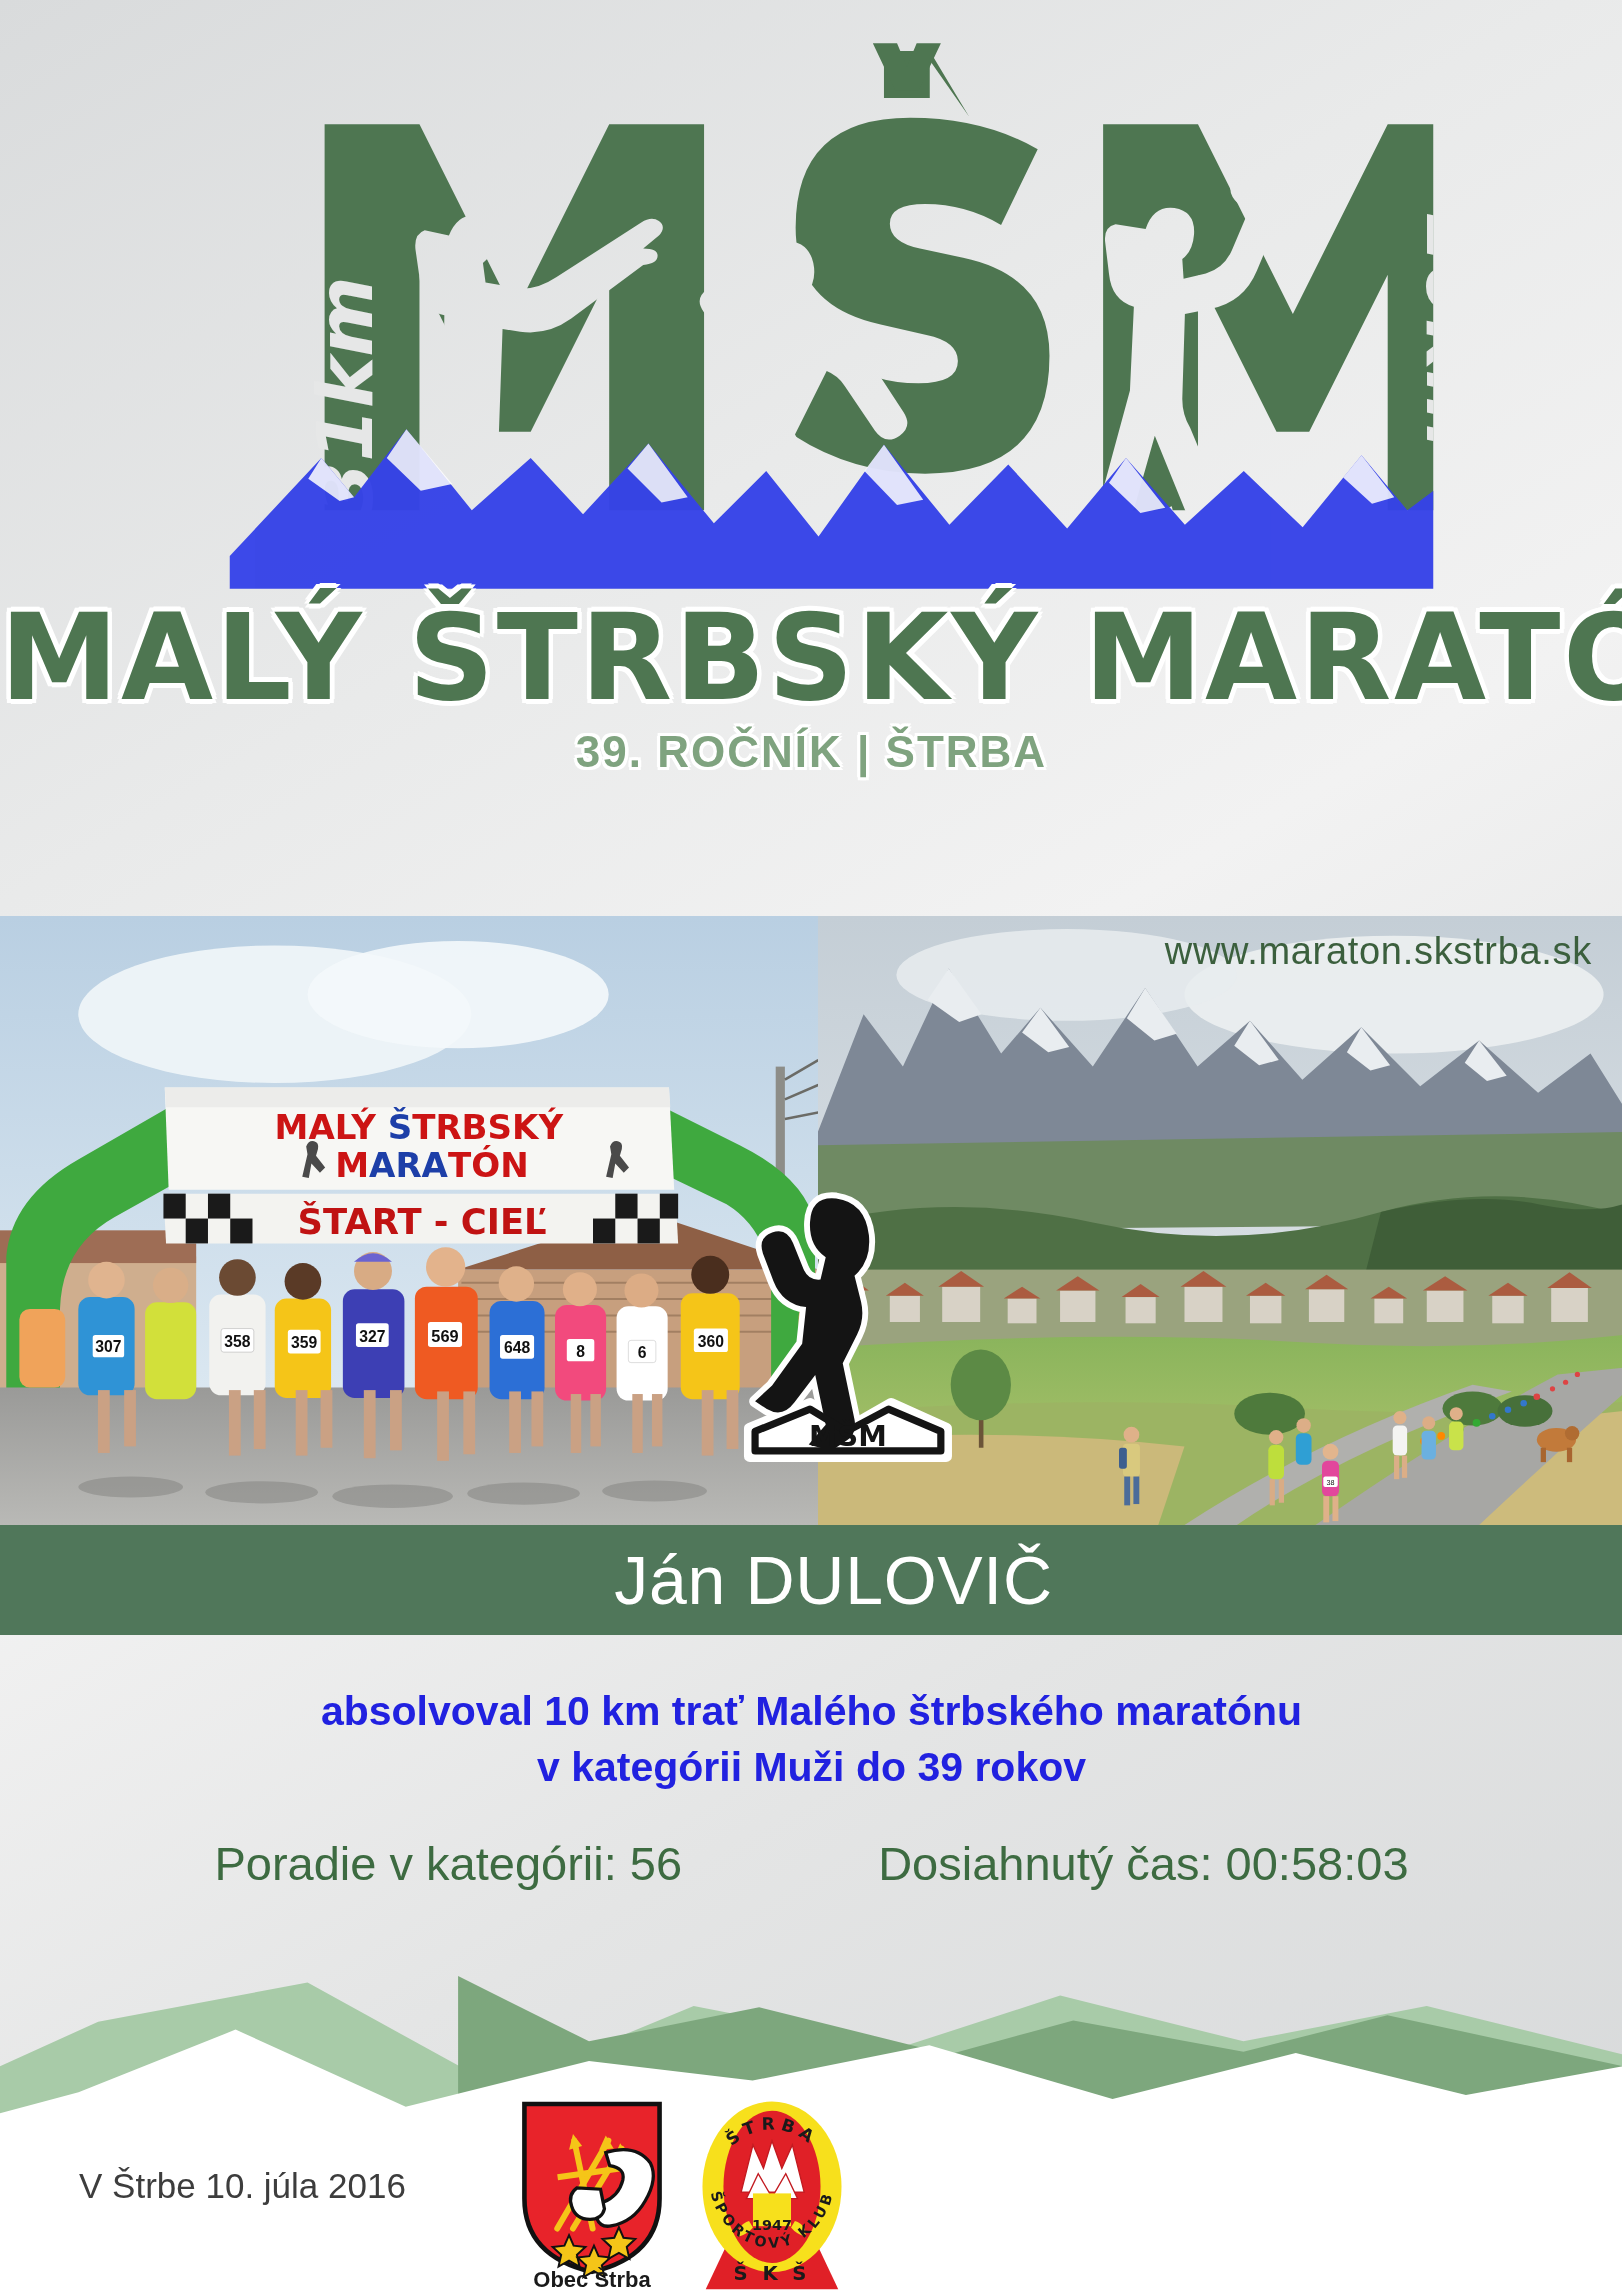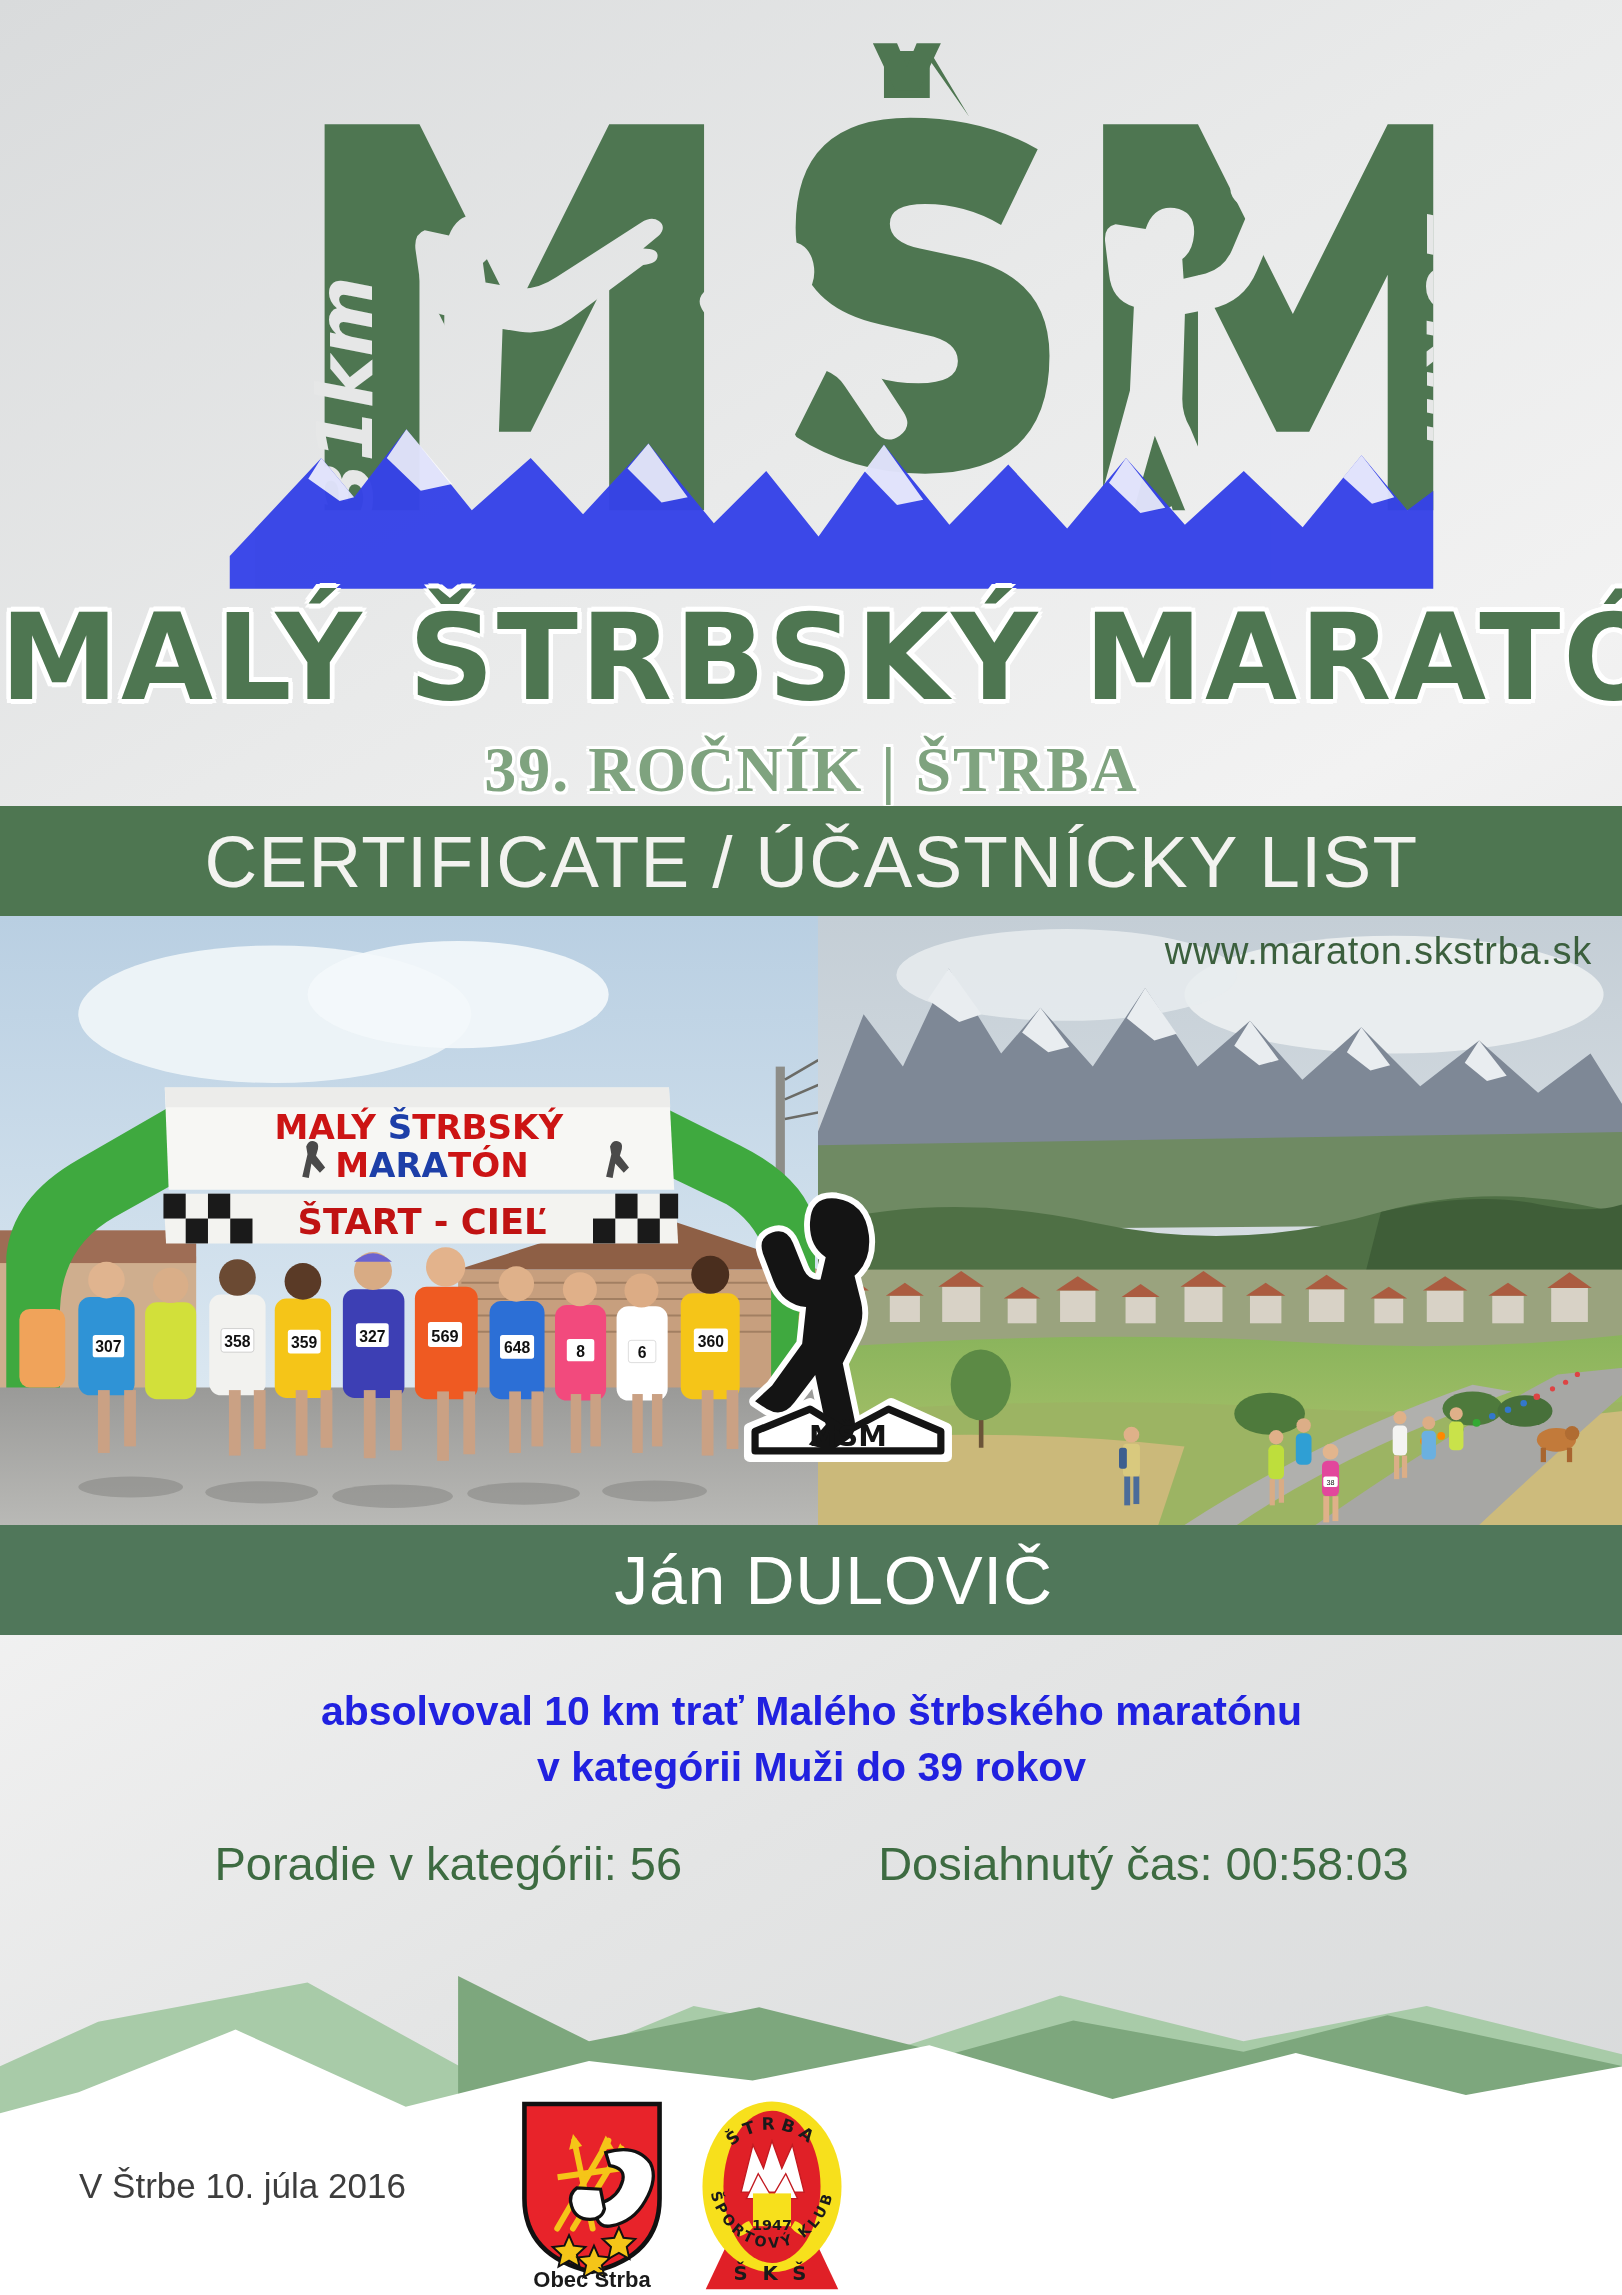--- a/index.html
+++ b/index.html
@@ -21,23 +21,23 @@
   .title-block{position:absolute;left:0;top:599px;width:1623px;text-align:center;}
   .maratitle{
     font-size:119px;font-weight:bold;color:#4e7651;letter-spacing:2.6px;
     font-family:"DejaVu Sans",sans-serif;
     line-height:1.0;
     text-shadow: -3.9px -3.9px 0 #fff, 3.9px -3.9px 0 #fff, -3.9px 3.9px 0 #fff, 3.9px 3.9px 0 #fff,
                  0 -4.6px 0 #fff, 0 4.6px 0 #fff, -4.6px 0 0 #fff, 4.6px 0 0 #fff;
     white-space:nowrap;
   }
   .subtitle{
-    margin-top:15px;
-    font-size:64px;font-weight:bold;color:#7fa37f;letter-spacing:2px;
-    font-family:Liberation Serif, serif;
+    margin-top:9px;
+    font-size:44px;font-weight:bold;color:#7fa37f;letter-spacing:2px;
+    font-family:Liberation Sans, sans-serif;
     text-shadow: -2.6px -2.6px 0 #fff, 2.6px -2.6px 0 #fff, -2.6px 2.6px 0 #fff, 2.6px 2.6px 0 #fff,
                  0 -3.3px 0 #fff, 0 3.3px 0 #fff, -3.3px 0 0 #fff, 3.3px 0 0 #fff;
     white-space:nowrap;
   }
 
   
   .cert-bar{position:absolute;left:0;top:806px;width:1623px;height:110px;
             background:#4e7651;display:flex;align-items:center;justify-content:center;}
   .cert-bar span{color:#f3f3f0;font-size:73px;font-weight:400;letter-spacing:1.3px;
                  font-family:"Liberation Sans",sans-serif;}
@@ -176,23 +176,20 @@
         </g>
       </svg>
     </div>
 
     <div class="title-block">
       <div class="maratitle">MALÝ ŠTRBSKÝ MARATÓN</div>
       <div class="subtitle">39. ROČNÍK | ŠTRBA</div>
     </div>
   </div>
 
-  <div class="cert-bar">
-    <span>CERTIFICATE / ÚČASTNÍCKY LIST</span>
-  </div>
 
   <div class="photos">
 
     <div class="photo photo-left">
       <svg class="psvg" viewBox="0 0 1250 930" preserveAspectRatio="xMidYMid slice">
         <defs>
           <linearGradient id="sky" x1="0" y1="0" x2="0" y2="1">
             <stop offset="0" stop-color="#b9cfe2"></stop>
               <stop offset="1" stop-color="#e4eef5"></stop>
           </linearGradient>

